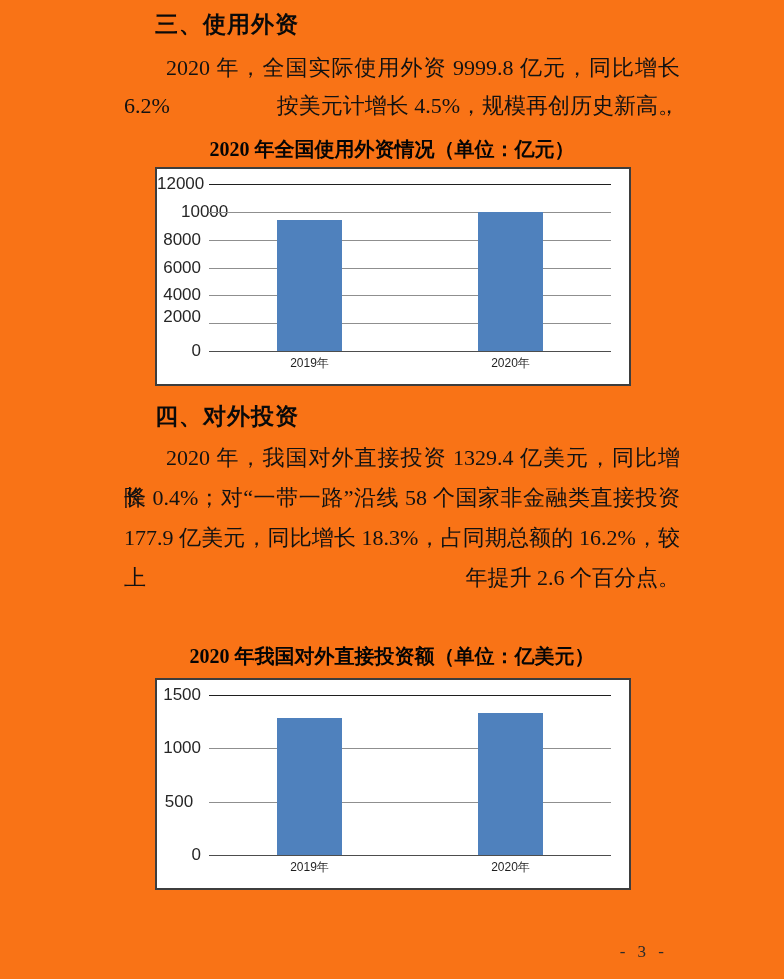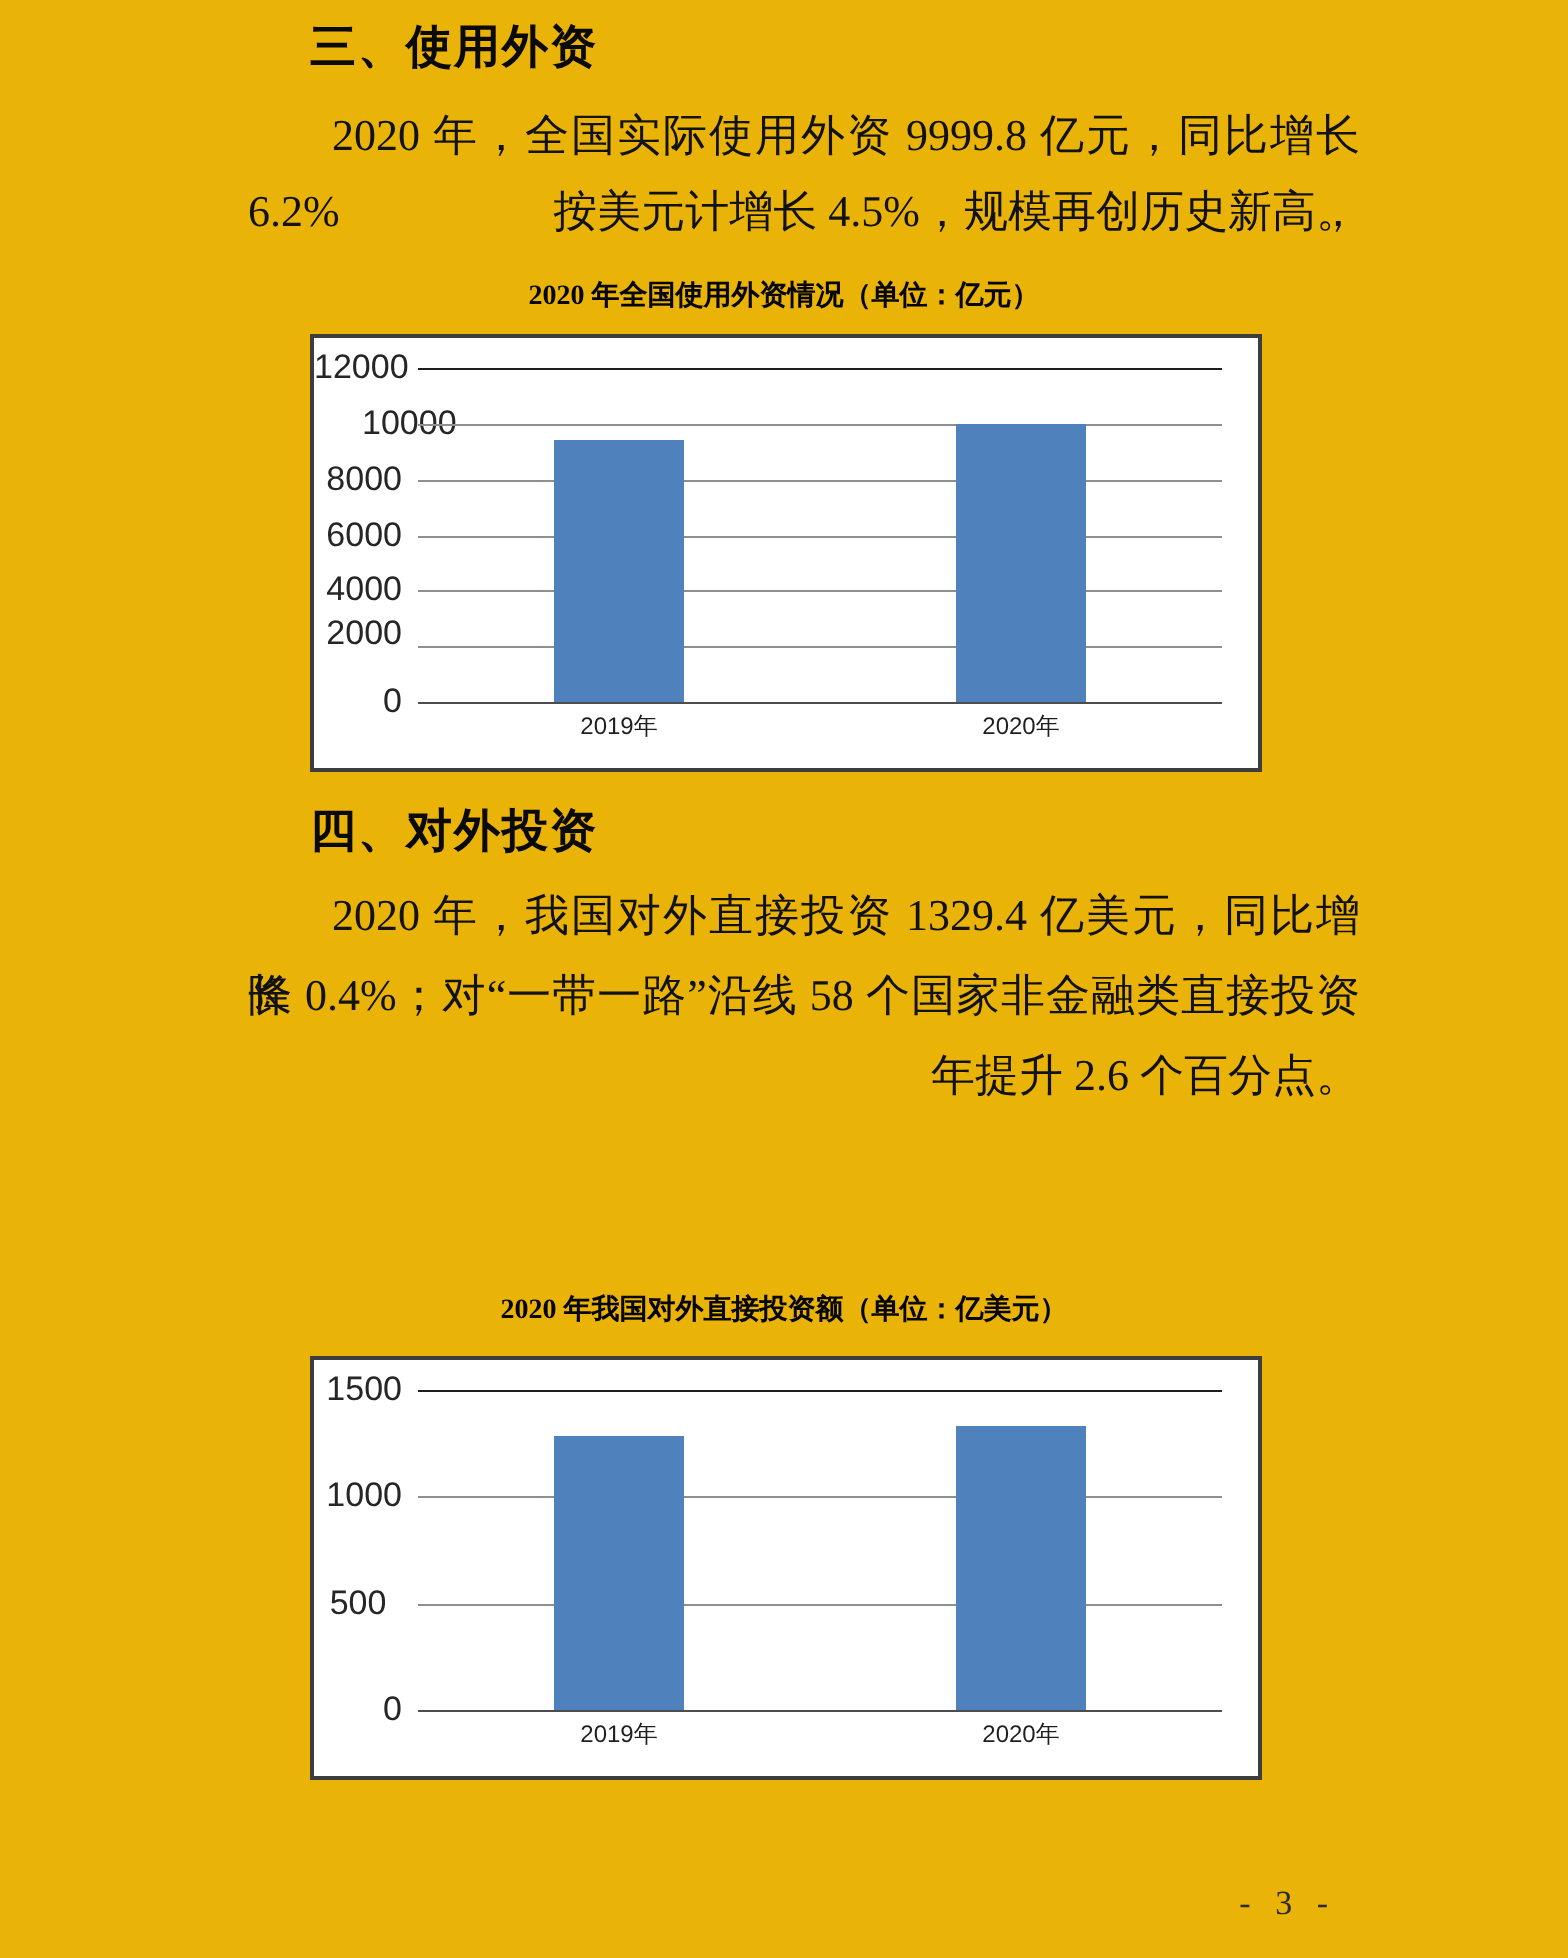--- a/index.html
+++ b/index.html
@@ -1,20 +1,20 @@
 <!DOCTYPE html>
 <html><head>
 <meta charset="utf-8">
 <style>
   * { margin:0; padding:0; box-sizing:border-box; }
   html,body { background:#ffffff; }
   .page {
     position:relative;
     width:784px; height:979px;
-    background:#eab308;
+    background:#f97316;
     overflow:hidden;
     font-family:"Liberation Serif","DejaVu Serif",serif;
     color:#111111;
   }
   .sec-heading {
     position:absolute; left:155px;
     font-family:"DejaVu Sans","Liberation Sans",sans-serif;
     font-weight:700;
     font-size:23px; line-height:26px;
     letter-spacing:1px;
@@ -34,21 +34,21 @@
   .para-line.fill {
     white-space:normal;
     text-align:justify;
     text-align-last:justify;
   }
   .para-line.indent { text-indent:42px; }
   .chart-title {
     position:absolute; left:0; width:784px;
     text-align:center;
     font-weight:700;
-    font-size:14px; line-height:24px;
+    font-size:20px; line-height:24px;
     color:#050505;
     font-family:"Liberation Serif","DejaVu Serif",serif;
   }
   .chart-box {
     position:absolute; left:155px; width:476px;
     background:#ffffff;
     border:2px solid #3d3d3d;
   }
   .gridline { position:absolute; height:1px; }
   .ytick-label {
@@ -106,20 +106,21 @@
       <div class="xcat-label" style="left: 107.5px; top: 187px;">2019年</div>
       <div class="bar" style="left: 321px; width: 65px; top: 42.8361px; height: 139.164px; background: rgb(79, 129, 189); z-index: 2;"></div>
       <div class="xcat-label" style="left: 308.5px; top: 187px;">2020年</div>
     </div>
 
   <h2 class="sec-heading" style="top:403px">四、对外投资</h2>
 
   <div class="para" style="top:438px; --lh:40px">
       <div class="para-line fill indent">2020 年，我国对外直接投资 1329.4 亿美元，同比增长</div>
       <div class="para-line fill">降 0.4%；对“一带一路”沿线 58 个国家非金融类直接投资</div>
+      <div class="para-line fill">177.9 亿美元，同比增长 18.3%，占同期总额的 16.2%，较上</div>
       <div class="para-line">年提升 2.6 个百分点。</div>
     </div>
 
   <div class="chart-title" style="top:644px">2020 年我国对外直接投资额（单位：亿美元）</div>
 
   <div class="chart-box" style="top:678px; height:212px">
       <div class="gridline" style="left: 52px; width: 402px; top: 175px; background: rgb(77, 77, 77); z-index: 3;"></div>
       <div class="ytick-label" style="top: 168px;">0</div>
       <div class="gridline" style="left: 52px; width: 402px; top: 121.667px; background: rgb(143, 143, 143); z-index: 1;"></div>
       <div class="ytick-label" style="top: 114.667px; text-align: center;">500</div>

